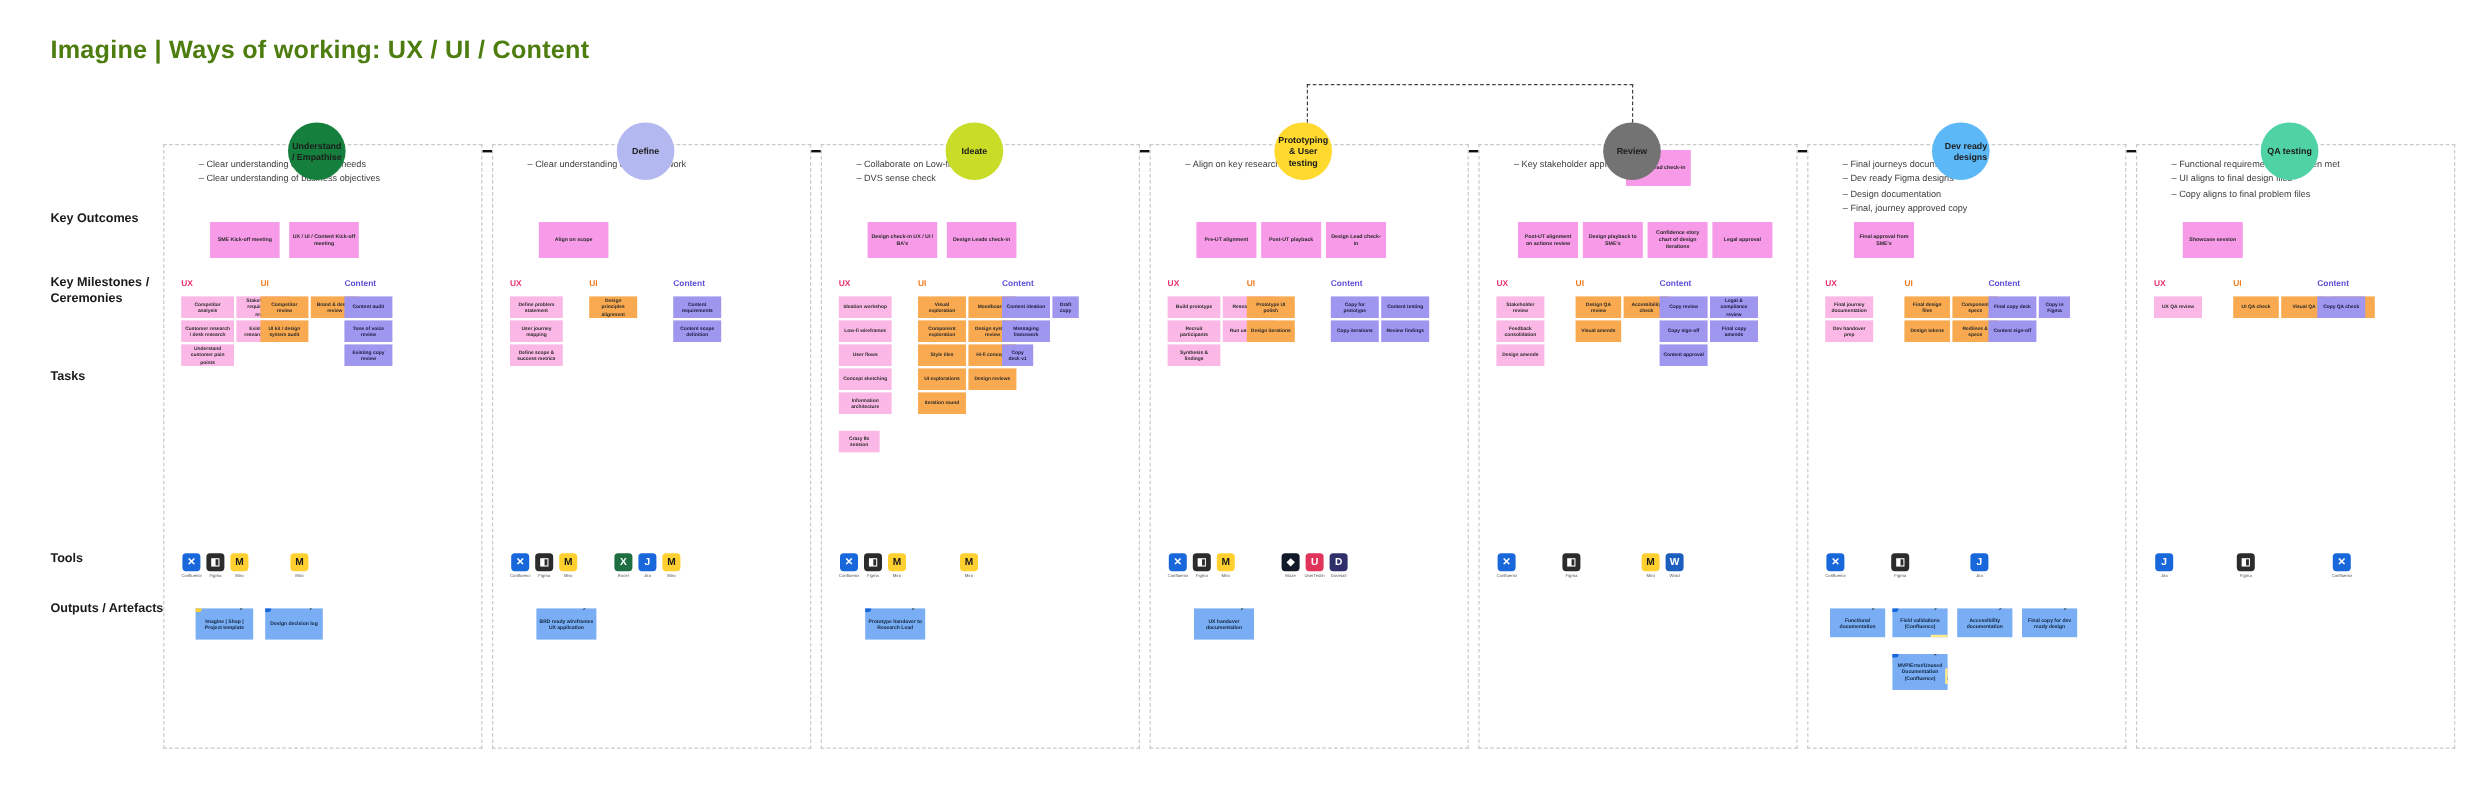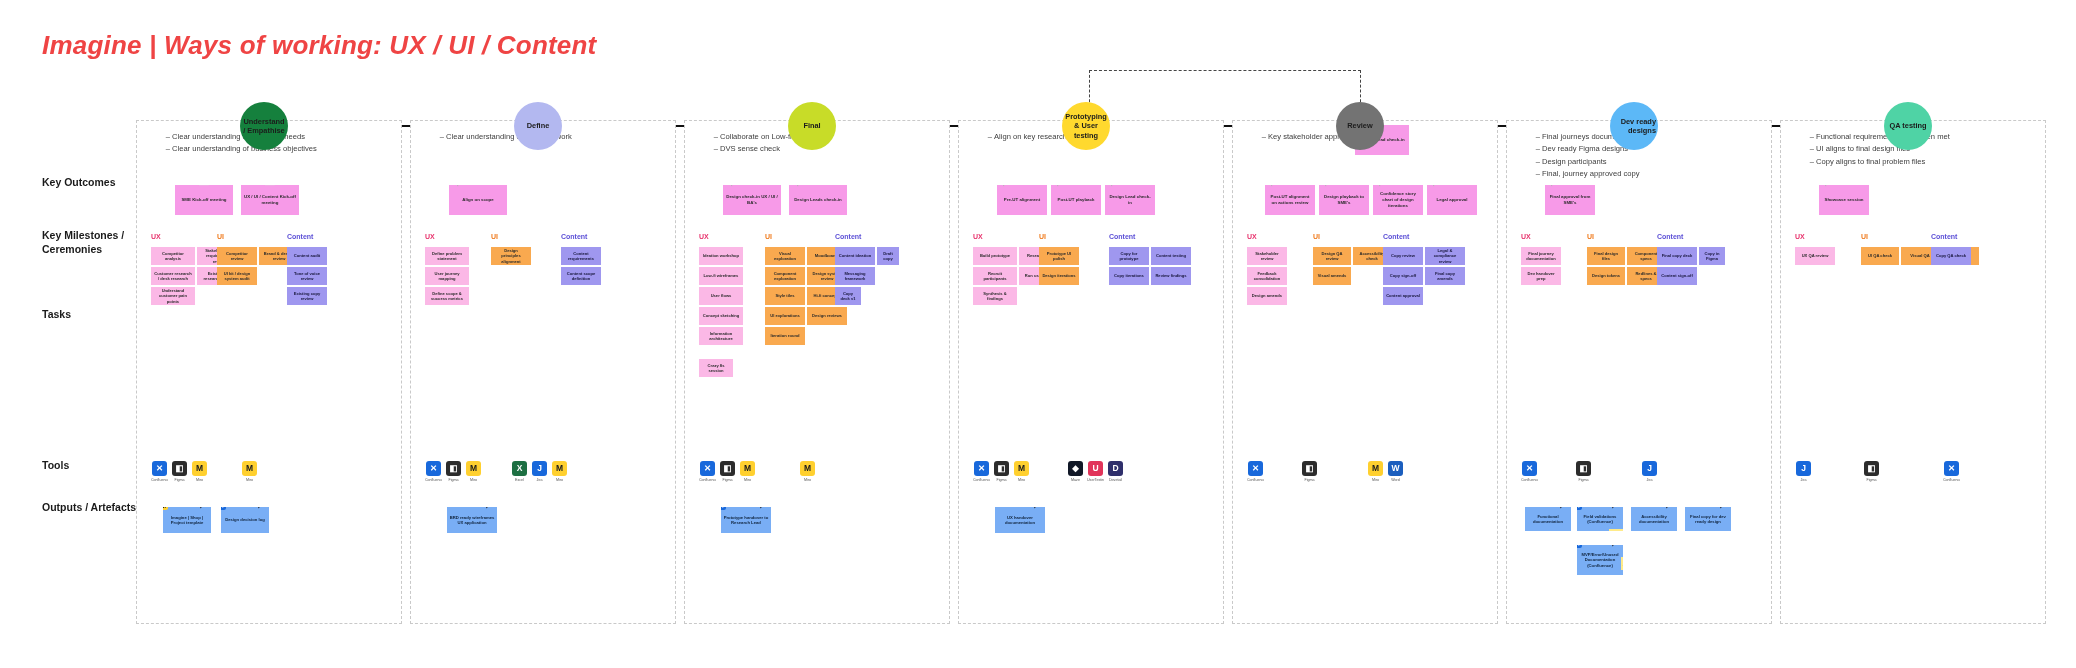--- a/index.html
+++ b/index.html
@@ -9,25 +9,24 @@
   body {
     width: 2076px; height: 668px;
     font-family: "Liberation Sans", sans-serif;
     color: #1a1a1a;
     overflow: hidden;
     position: relative;
   }
   #page-title {
     position: absolute;
     left: 42px; top: 30px;
-    font-size: 26px;
+    font-size: 21px;
     font-weight: bold;
     letter-spacing: .2px;
-    color: #ef4444;
-    font-style: italic;
+    color: #4d7c0f;
   }
   
   .row-label {
     position: absolute;
     left: 42px;
     font-size: 10.5px;
     font-weight: bold;
     color: #1a1a1a;
     line-height: 1.35;
     width: 100px;
@@ -246,21 +245,21 @@
 <div id="stage-layer">
     <div class="stage-circle" style="left: 240px; top: 102px; width: 48px; height: 48px; background: #15803d;">
       <span>Understand / Empathise</span>
     </div>
     <div class="axis-arrow" style="left: 504px;"></div>
     <div class="stage-circle" style="left: 514px; top: 102px; width: 48px; height: 48px; background: rgb(179, 184, 240);">
       <span>Define</span>
     </div>
     <div class="axis-arrow" style="left: 778px;"></div>
     <div class="stage-circle" style="left: 788px; top: 102px; width: 48px; height: 48px; background: rgb(200, 220, 40);">
-      <span>Final</span>
+      <span>Ideate</span>
     </div>
     <div class="axis-arrow" style="left: 1052px;"></div>
     <div class="stage-circle" style="left: 1062px; top: 102px; width: 48px; height: 48px; background: rgb(255, 217, 46);">
       <span>Prototyping &amp; User testing</span>
     </div>
     <div class="axis-arrow" style="left: 1326px;"></div>
     <div class="stage-circle" style="left: 1336px; top: 102px; width: 48px; height: 48px; background: #737373;">
       <span>Review</span>
     </div>
     <div class="axis-arrow" style="left: 1600px;"></div>
@@ -679,21 +678,21 @@
           <div class="tool-name">Word</div>
         </div>
       </div>
     </div>
     <div class="column" style="left: 1506px; width: 266px;">
       <div class="col-inner">
         <div class="outcomes">
           <ul>
             <li>Final journeys documented</li>
             <li>Dev ready Figma designs</li>
-            <li>Design participants</li>
+            <li>Design documentation</li>
             <li>Final, journey approved copy</li>
           </ul>
         </div>
         <div class="note milestone-note" style="left: 38px; top: 64px; width: 50px;">
           <span class="ms-icon flag">🚩</span>
           <span>Final approval from SME's</span>
         </div>
         <div class="lane-title lane-ux" style="left: 14px; top: 112px;">UX</div>
         <div class="note task-note task-ux" style="left: 14px; top: 126px; width: 40px;">
           <span>Final journey documentation</span>

